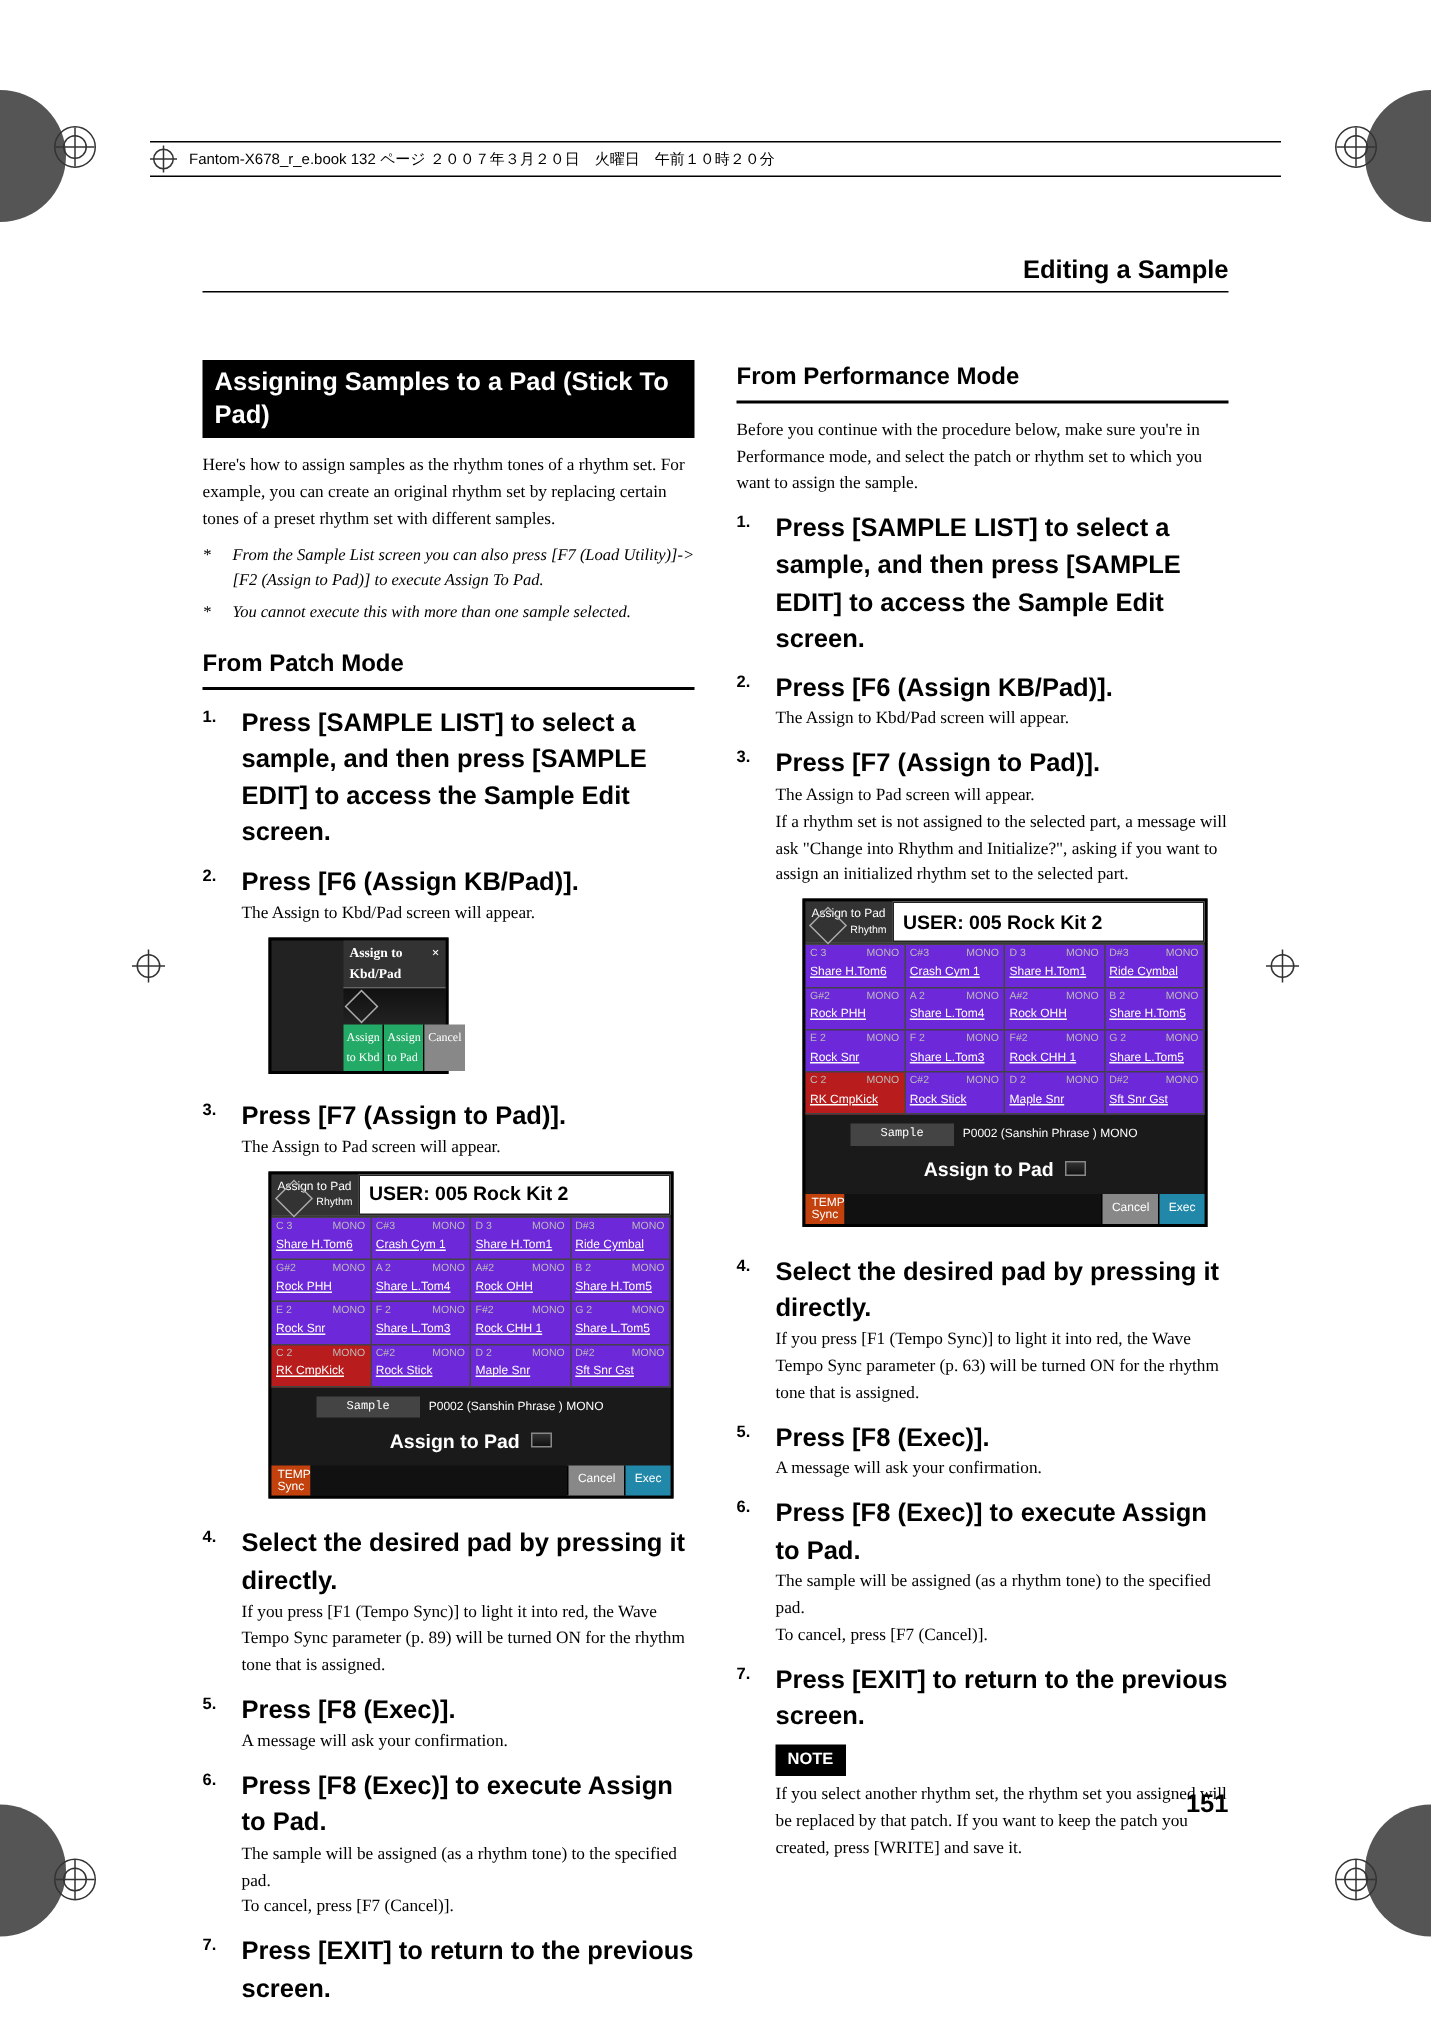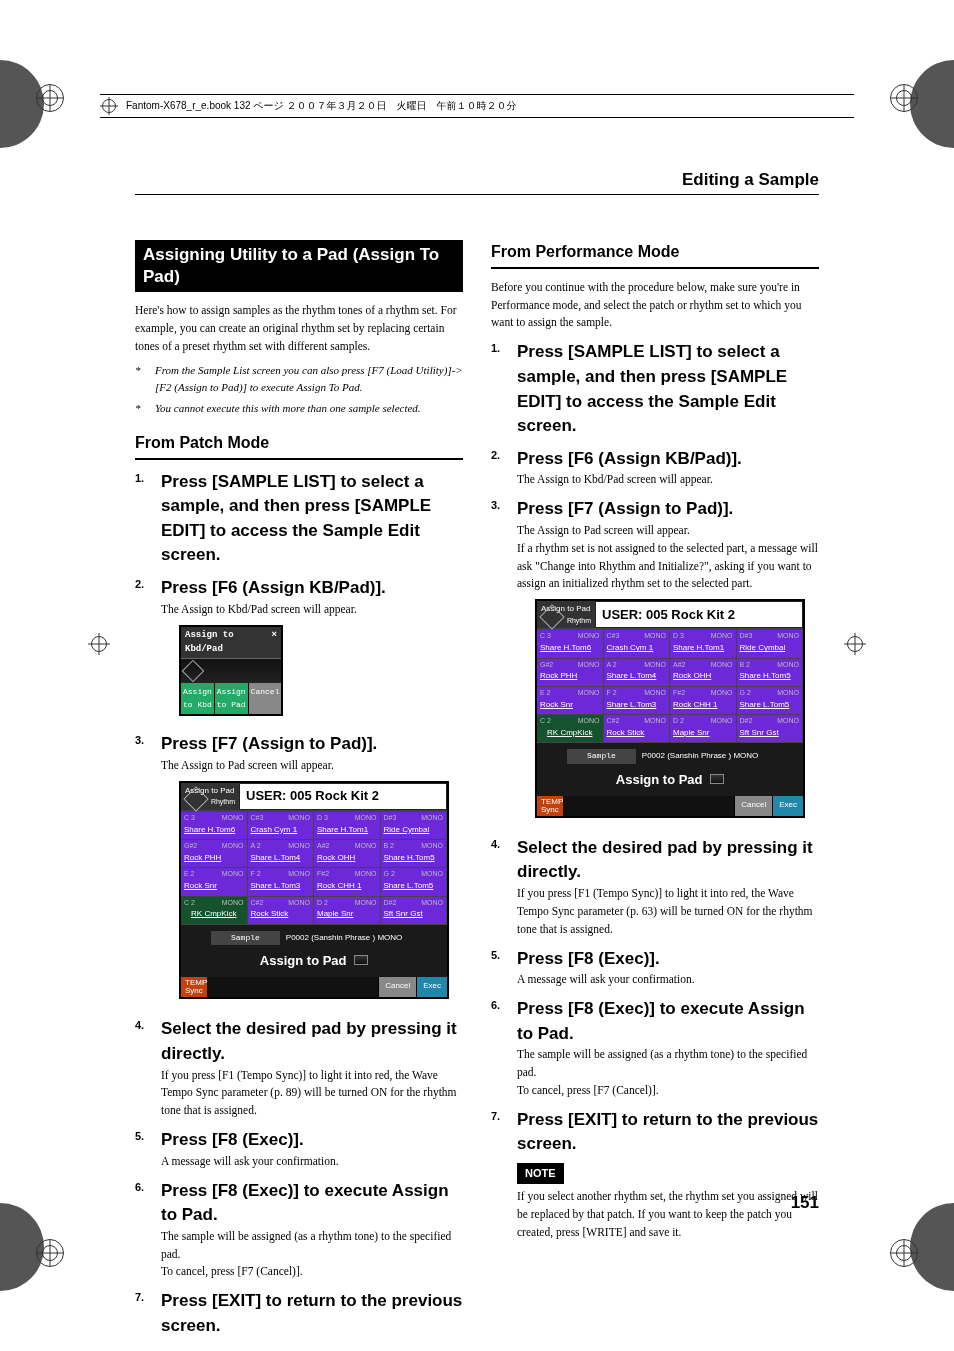--- a/index.html
+++ b/index.html
@@ -117,22 +117,23 @@
     font-family: Arial, sans-serif; font-weight: bold; font-size: 17px; line-height: 1.45;
   }
   .step-text { font-size: 11.5px; }
   .note-box {
     display: inline-block; background: #000; color: #fff;
     font-family: Arial, sans-serif; font-weight: bold; font-size: 11px;
     padding: 2px 8px; margin: 6px 0 4px 0;
   }
   .kbd-screenshot {
     border: 2px solid #000; background: #222; color: #fff;
-    font-family: Liberation Mono, monospace; font-size: 9px; width: 104px;
+    font-family: Liberation Serif, serif; font-size: 9px; width: 120px;
     margin: 6px 0 8px 18px;
+    padding-left: 48px;
   }
   .kbd-screenshot .title {
     background: #333; border-bottom: 1px solid #666;
     padding: 2px 4px; font-size: 9px; font-weight: bold; display:flex; justify-content:space-between;
   }
   .kbd-screenshot .mid {
     height: 24px; background: linear-gradient(#111,#222);
     display:flex; align-items:center; padding: 0 4px; gap:4px;
   }
   .kbd-screenshot .mid .diamond {
@@ -164,21 +165,21 @@
     display:flex; align-items:center; padding: 2px 6px; border:1px solid #222;
   }
   .pad-screenshot .grid {
     display: grid; grid-template-columns: repeat(4, 1fr);
     border-top: 1px solid #444;
   }
   .pad-screenshot .cell {
     border-right: 1px solid #444; border-bottom: 1px solid #444;
     padding: 1px 3px 3px 3px; background:#6d28d9;
   }
-  .pad-screenshot .cell.sel { background: #14532d; text-align: center; }
+  .pad-screenshot .cell.sel { background: #b91c1c; }
   .pad-screenshot .cell .nn { font-size: 7px; display:flex; justify-content:space-between; color:#bbb;}
   .pad-screenshot .cell .lbl { font-size: 8px; text-decoration: underline; color:#fff;}
   .pad-screenshot .triwrap{ display:flex; justify-content:center; padding-top:4px;}
   .pad-screenshot .sampline {
     display:flex; align-items:center; gap:6px; padding: 2px 10px 4px 30px;
   }
   .pad-screenshot .sampline .tag { background:#444; padding:1px 20px; font-size:8px;font-family:Liberation Mono, monospace;}
   .pad-screenshot .bigtxt {
     text-align:center; color:#fff; font-weight:bold; font-size: 13px;
     padding: 2px 0 6px 0;
@@ -231,21 +232,21 @@
   <span>Fantom-X678_r_e.book  132 ページ  ２００７年３月２０日　火曜日　午前１０時２０分</span>
 </div>
 
 <div class="page">
 
   <div class="page-heading">Editing a Sample</div>
 
   <div class="columns">
 
     <div class="col">
-      <div class="section-title-dark">Assigning Utility to a Pad (Assign To Pad)</div>
+      <div class="section-title-dark">Assigning Samples to a Pad (Stick To Pad)</div>
 
       <p class="body" style="margin-top:10px">Here's how to assign samples as the rhythm tones of a rhythm set. For example, you can create an original rhythm set by replacing certain tones of a preset rhythm set with different samples.</p>
 
       <div class="star-note">
         <span class="ast">*</span>
         <span>From the Sample List screen you can also press [F7 (Load Utility)]-&gt; [F2 (Assign to Pad)] to execute Assign To Pad.</span>
       </div>
       <div class="star-note">
         <span class="ast">*</span>
         <span>You cannot execute this with more than one sample selected.</span>

